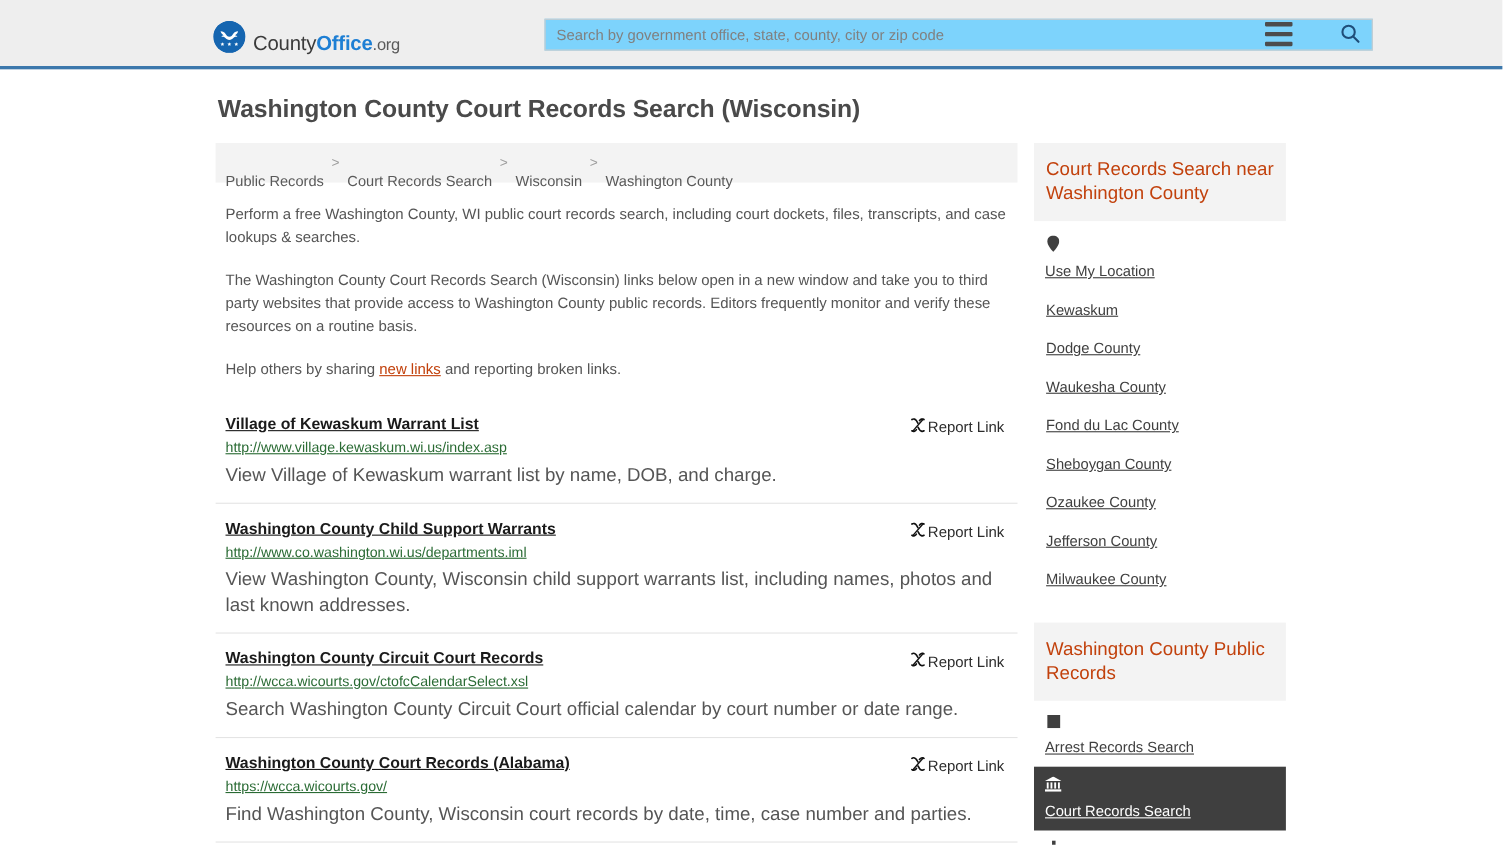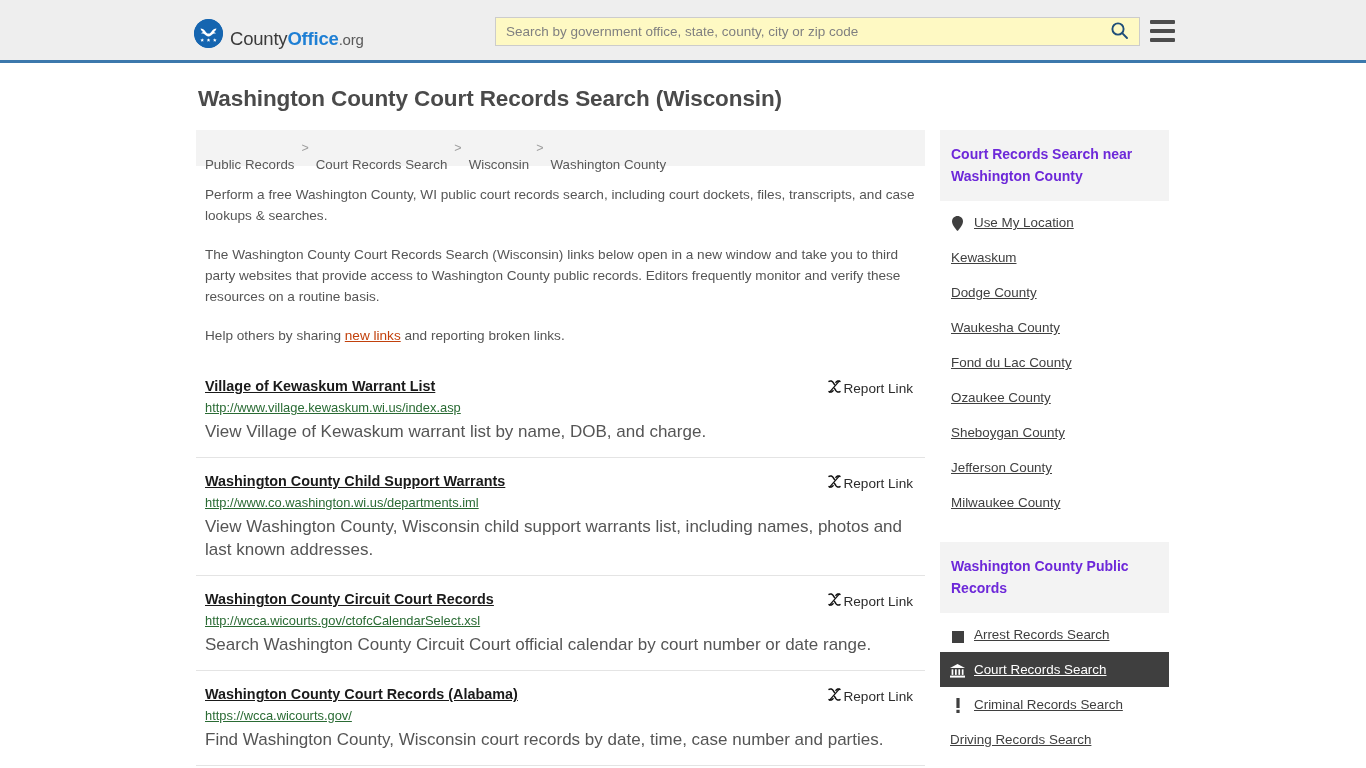--- a/index.html
+++ b/index.html
@@ -48,23 +48,23 @@
     margin-top: 12px;
   }
   .logo-text .t1 { color: #3b3b3b; font-weight: 400; }
   .logo-text .t2 { color: #1e7fd4; font-weight: 700; }
   .logo-text .t3 { color: #5a5a5a; font-weight: 400; font-size: 15px; }
 
   .search-wrap {
     position: absolute;
     left: 495px;
     top: 17px;
-    width: 645px;
+    width: 753px;
     height: 29px;
-    background: #fef9c3;
+    background: #7dd3fc;
     border: 1px solid #cccccc;
     display: flex;
   }
   .search-input {
     flex: 1 1 auto;
     height: 100%;
     border: 0;
     outline: none;
     background: transparent;
     padding: 0 10px;
@@ -211,34 +211,35 @@
   
   .sidebar {
     position: absolute;
     left: 940px;
     top: 0;
     width: 229px;
   }
   .side-panel-head {
     background: #f3f3f3;
     padding: 13px 11px 14px 11px;
-    font-size: 14px;
-    font-weight: 700;
-    color: #6d28d9;
+    font-size: 17px;
+    font-weight: 400;
+    color: #c2410c;
     line-height: 22px;
   }
   .side-list { margin-top: 4px; }
   .side-row {
     display: flex;
-    align-items: flex-end;
+    align-items: flex-start;
     gap: 9px;
     padding: 9px 10px 9px 10px;
     font-size: 13.4px;
     line-height: 17px;
     cursor: pointer;
+    flex-direction: column;
   }
   .side-row .side-label {
     color: #3f3f3f;
     text-decoration: underline;
   }
   .side-row.plain { padding-left: 11px; }
   .side-row.active {
     background: #3f3f3f;
   }
   .side-row.active .side-label { color: #ffffff; }
@@ -430,24 +431,24 @@
         <div class="side-row plain">
           <span class="side-label">Dodge County</span>
         </div>
         <div class="side-row plain">
           <span class="side-label">Waukesha County</span>
         </div>
         <div class="side-row plain">
           <span class="side-label">Fond du Lac County</span>
         </div>
         <div class="side-row plain">
+          <span class="side-label">Sheboygan County</span>
+        </div>
+        <div class="side-row plain">
           <span class="side-label">Ozaukee County</span>
-        </div>
-        <div class="side-row plain">
-          <span class="side-label">Sheboygan County</span>
         </div>
         <div class="side-row plain">
           <span class="side-label">Jefferson County</span>
         </div>
         <div class="side-row plain">
           <span class="side-label">Milwaukee County</span>
         </div>
       </div>
 
       <div class="panel-gap"></div>

